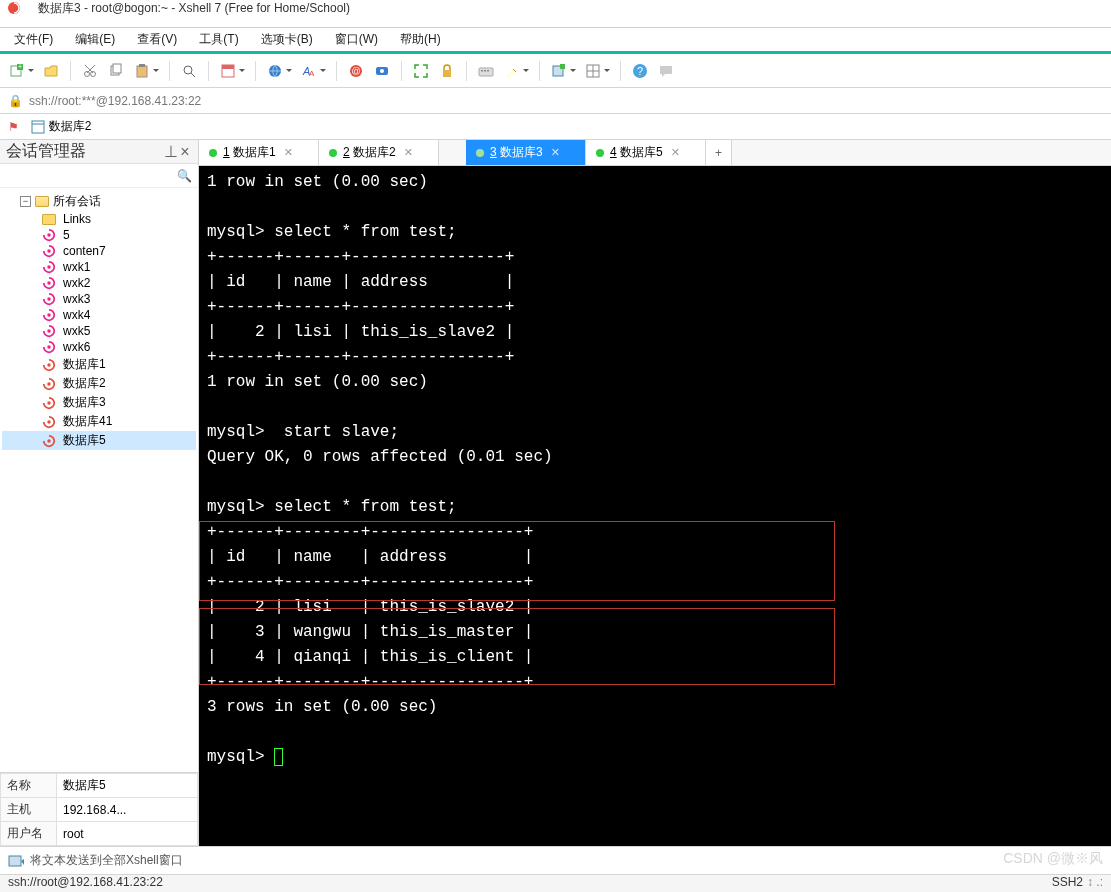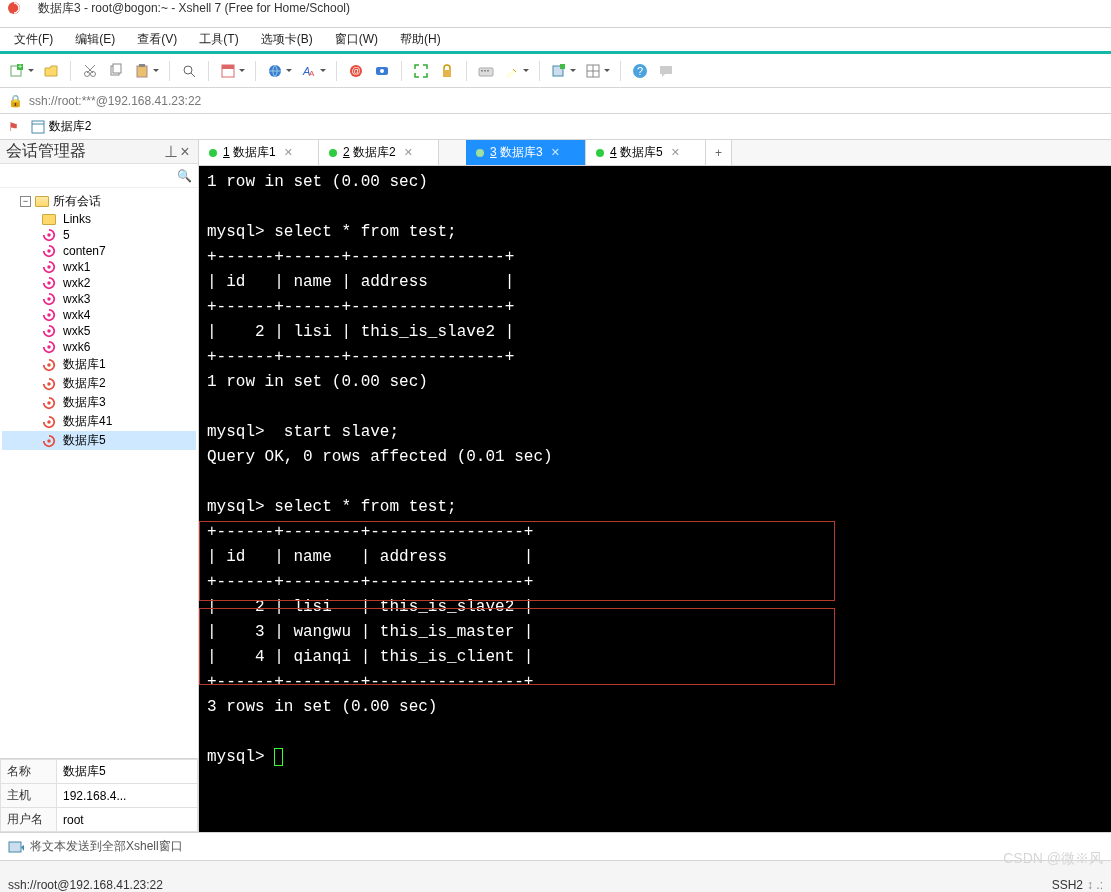--- a/index.html
+++ b/index.html
@@ -44,21 +44,21 @@
 .tab .close { color: #999; font-size: 11px; margin-left: 2px; }
 .tab.active { background: #1e90ff; color: #fff; margin-left: 27px; }
 .tab.active .close { color: #cfe7ff; }
 .tab.active .dot { background: #9fe09f; }
 .tab-add { width: 26px; display: flex; align-items: center; justify-content: center; color: #666; cursor: pointer; border-right: 1px solid #d5d5d5; background:#fff; }
 .terminal { flex: 1; background: #000; color: #fff; font-family: "Consolas","Courier New",monospace; font-size: 16px; line-height: 25px; padding: 4px 8px; white-space: pre; overflow: hidden; position: relative; }
 .terminal .redbox1 { position: absolute; border: 1px solid #b73a2a; left: 0px; top: 355px; width: 636px; height: 80px; pointer-events: none; }
 .terminal .redbox2 { position: absolute; border: 1px solid #b73a2a; left: 0px; top: 442px; width: 636px; height: 77px; pointer-events: none; }
 .cursor-block { display: inline-block; width: 9px; height: 18px; border: 1px solid #3f3; vertical-align: middle; }
 .bottombar { height: 28px; background: #fff; border-top: 1px solid #d5d5d5; display: flex; align-items: center; padding: 0 8px; color: #555; gap: 6px; }
-.statusbar { height: 32px; background: #f5f5f5; border-top: 1px solid #d5d5d5; display: flex; align-items: flex-end; padding: 0 8px; font-size: 12px; color: #333; }
+.statusbar { height: 18px; background: #f5f5f5; border-top: 1px solid #d5d5d5; display: flex; align-items: flex-start; padding: 0 8px; font-size: 12px; color: #333; }
 .statusbar .spacer { flex: 1; }
 .watermark { position: absolute; right: 8px; bottom: 24px; color: #d6d6d6; font-size: 14px; pointer-events: none; }
 .lock-ico { color: #e6b34a; }
 .flag-ico { color: #d9534f; }
 .u { text-decoration: underline; }
 </style>
 </head>
 <body>
 
 <div class="titlebar">

